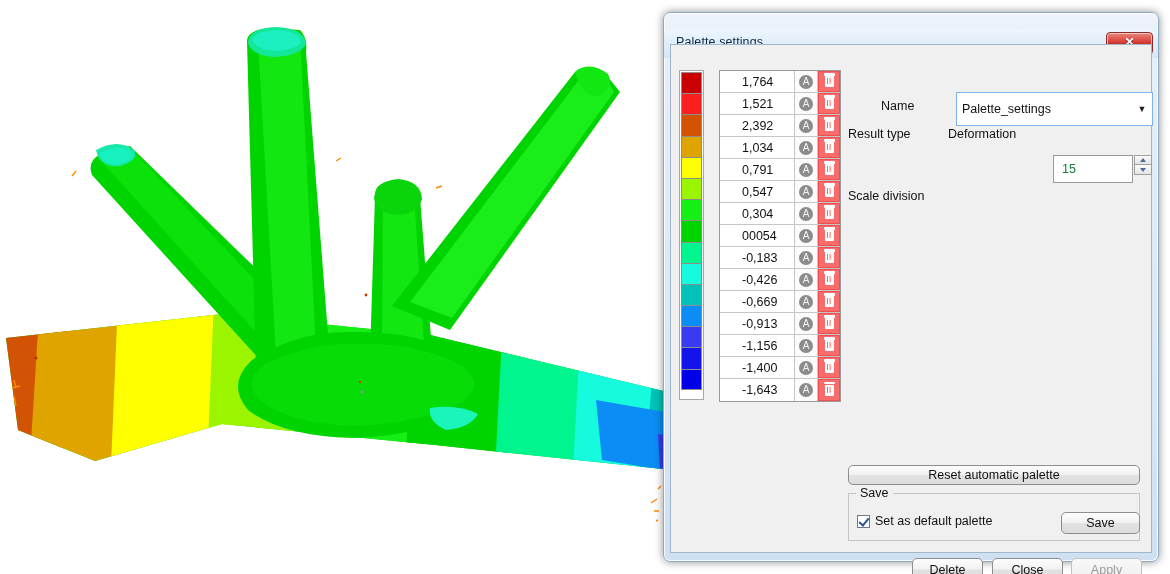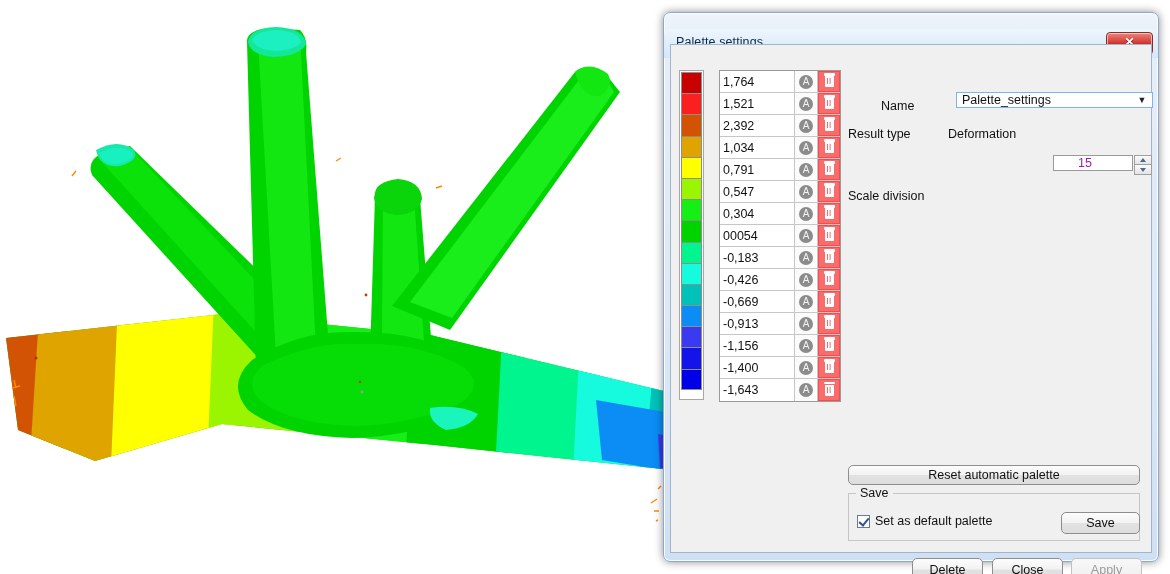--- a/index.html
+++ b/index.html
@@ -76,21 +76,21 @@
     position: absolute; left: 48px; top: 25px;
     width: 122px;
     border: 1px solid #9a9a9a;
     background: #fff;
     box-sizing: border-box;
   }
   .vrow { display: flex; height: 22px; box-sizing: border-box; border-bottom: 1px solid #c6c6c6; }
   .vrow:last-child { border-bottom: none; }
   .vcell {
     flex: 1 1 auto; background: #fff; display: flex; align-items: center;
-    padding-left: 3px; font-size: 12.5px; color: #111;
+    padding-left: 22px; font-size: 12.5px; color: #111;
     border-right: 1px solid #c6c6c6;
   }
   .vbtn-a {
     width: 22px; flex: 0 0 22px; background: #fbfbfb;
     border-right: 1px solid #c6c6c6;
     display: flex; align-items: center; justify-content: center; cursor: pointer;
   }
   .circA {
     width: 14px; height: 14px; border-radius: 50%;
     background: #8b8b8b;
@@ -122,35 +122,35 @@
   }
 
   
   .form-label { position: absolute; font-size: 12.5px; color: #111; }
   #lbl-name { left: 177px; top: 54px; margin-left: 33px; }
   #lbl-result { left: 177px; top: 82px; }
   #lbl-scale { left: 177px; top: 124px; margin-top: 20px; }
   #val-result { position: absolute; left: 277px; top: 82px; font-size: 12.5px; color: #111; }
 
   #name-combo {
-    position: absolute; left: 285px; top: 47px; width: 197px; height: 16px;
+    position: absolute; left: 285px; top: 47px; width: 197px; height: 34px;
     background: #fff; border: 1px solid #7eb4ea; box-sizing: border-box;
     display: flex; align-items: center; cursor: pointer;
   }
   #name-combo .txt { flex: 1 1 auto; padding-left: 5px; font-size: 12.5px; color: #111; }
   #name-combo .arrow {
     flex: 0 0 20px; text-align: center; font-size: 9px; color: #222;
     line-height: 20px;
   }
 
   #scale-input {
-    position: absolute; left: 382px; top: 110px; width: 80px; height: 16px;
+    position: absolute; left: 382px; top: 110px; width: 80px; height: 28px;
     background: #fff; border: 1px solid #9a9a9a; box-sizing: border-box;
-    display: flex; align-items: center; padding-left: 24px;
-    font-size: 12.5px; color: #a21caf;
+    display: flex; align-items: center; padding-left: 8px;
+    font-size: 12.5px; color: #15803d;
   }
   #scale-spin {
     position: absolute; left: 463px; top: 110px; width: 18px; height: 20px;
   }
   .spinhalf {
     width: 18px; height: 10px; box-sizing: border-box;
     background: linear-gradient(to bottom,#fbfbfb,#e4e4e4);
     border: 1px solid #a0a0a0; position: relative; cursor: pointer;
   }
   .spinhalf + .spinhalf { border-top: none; }

